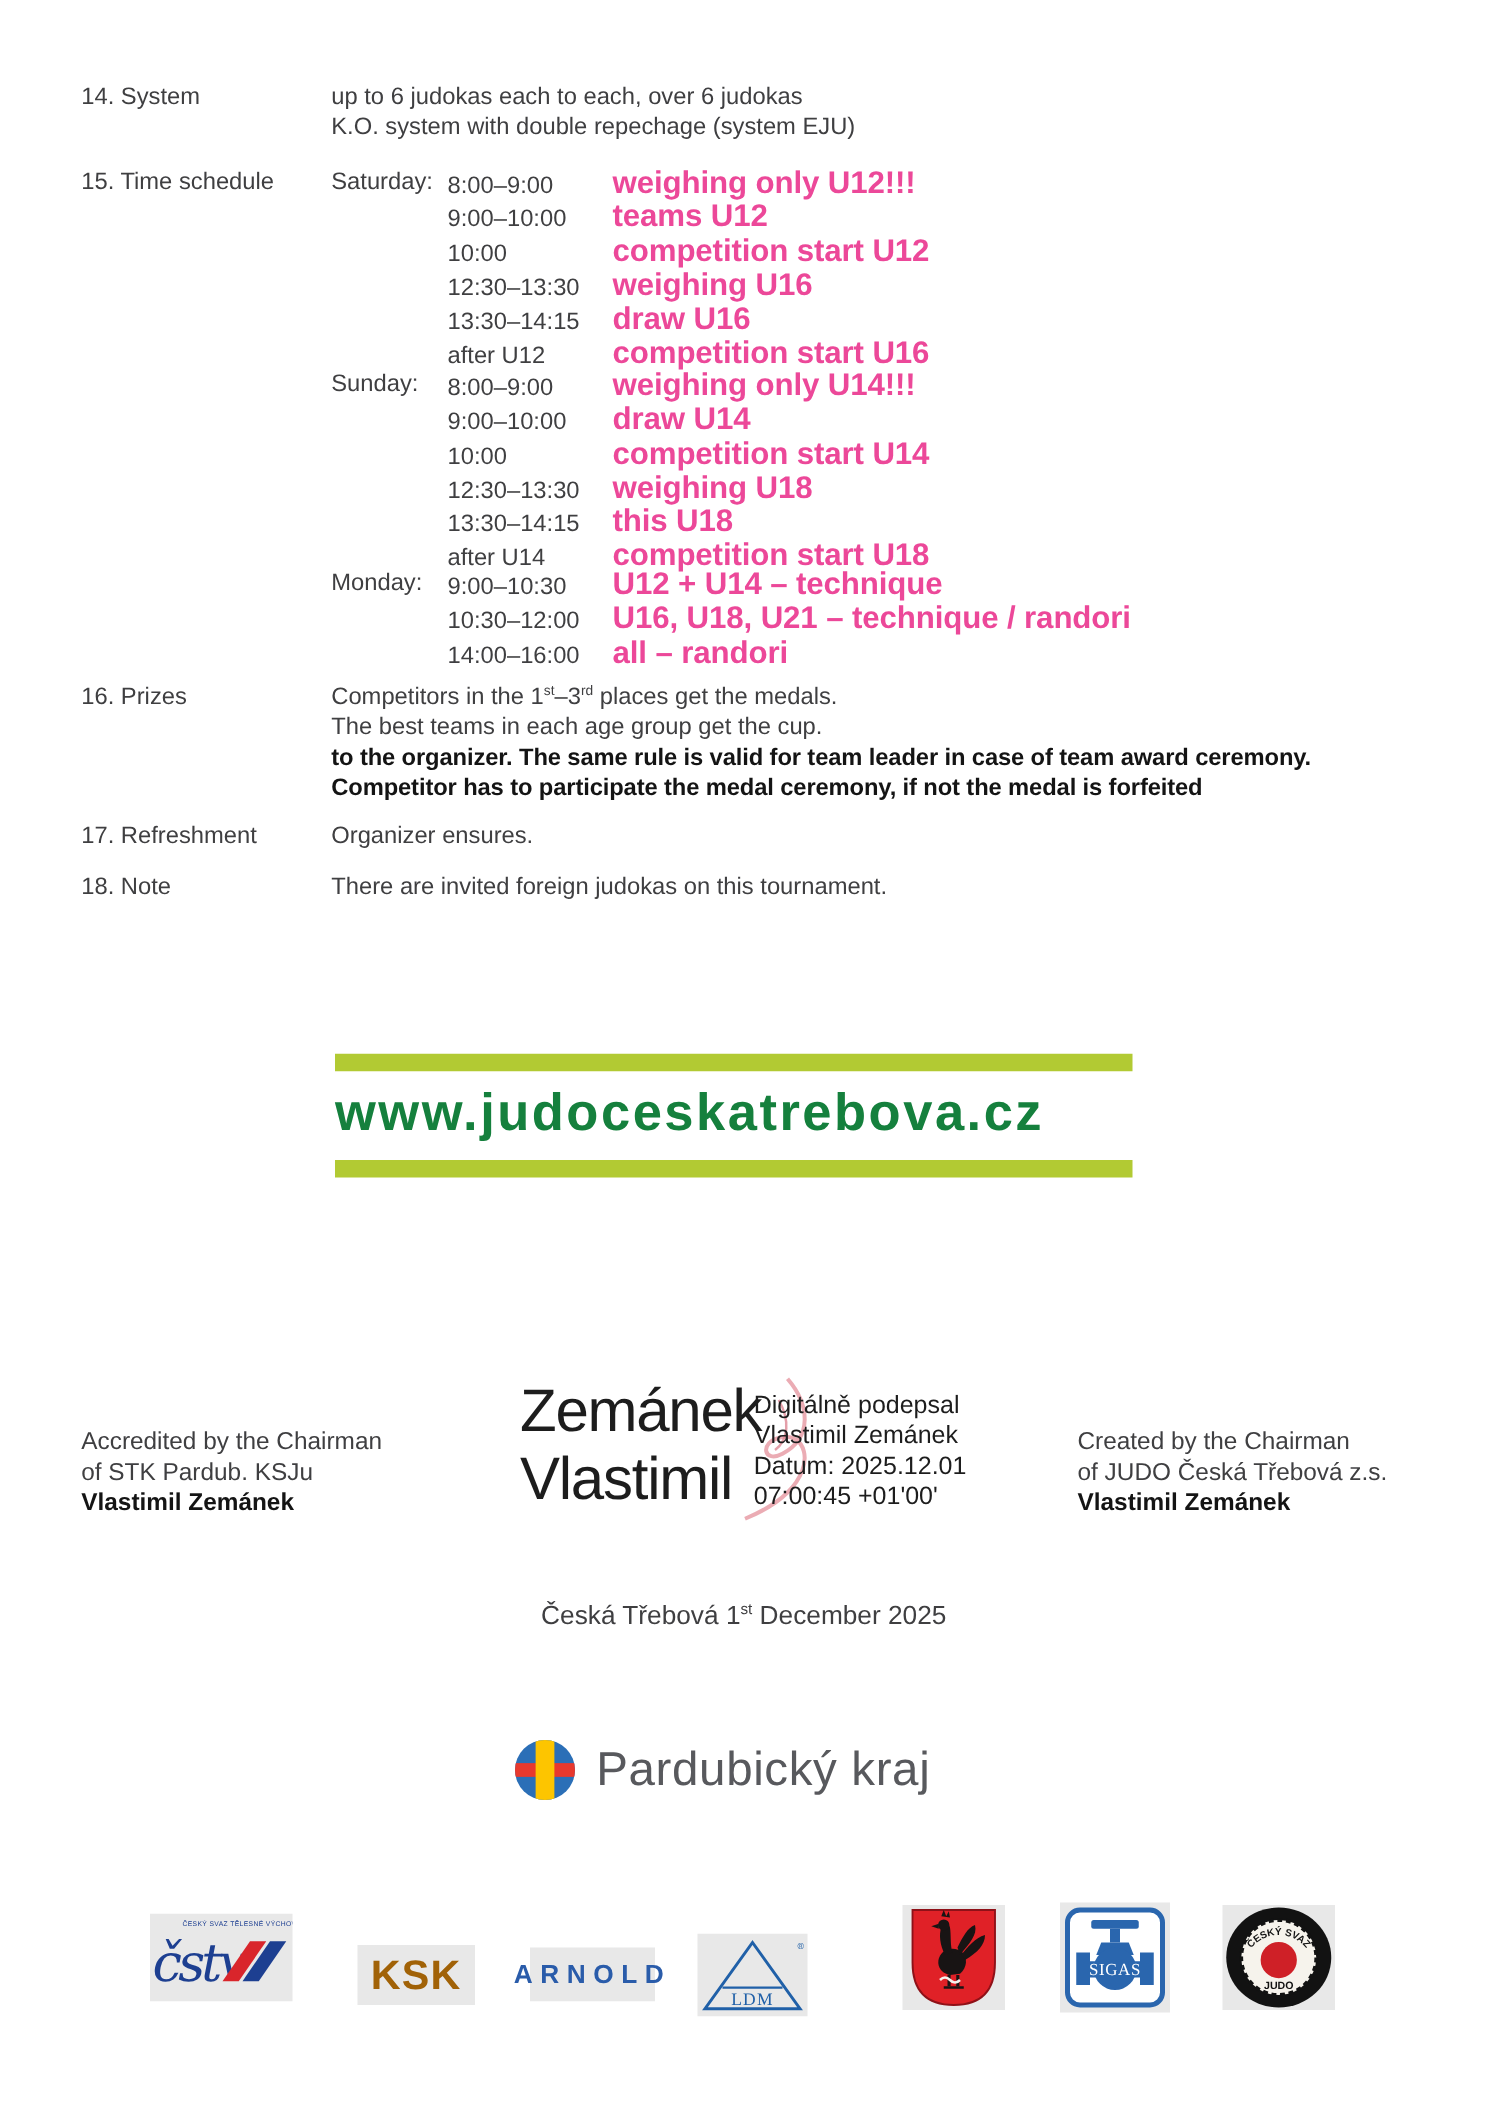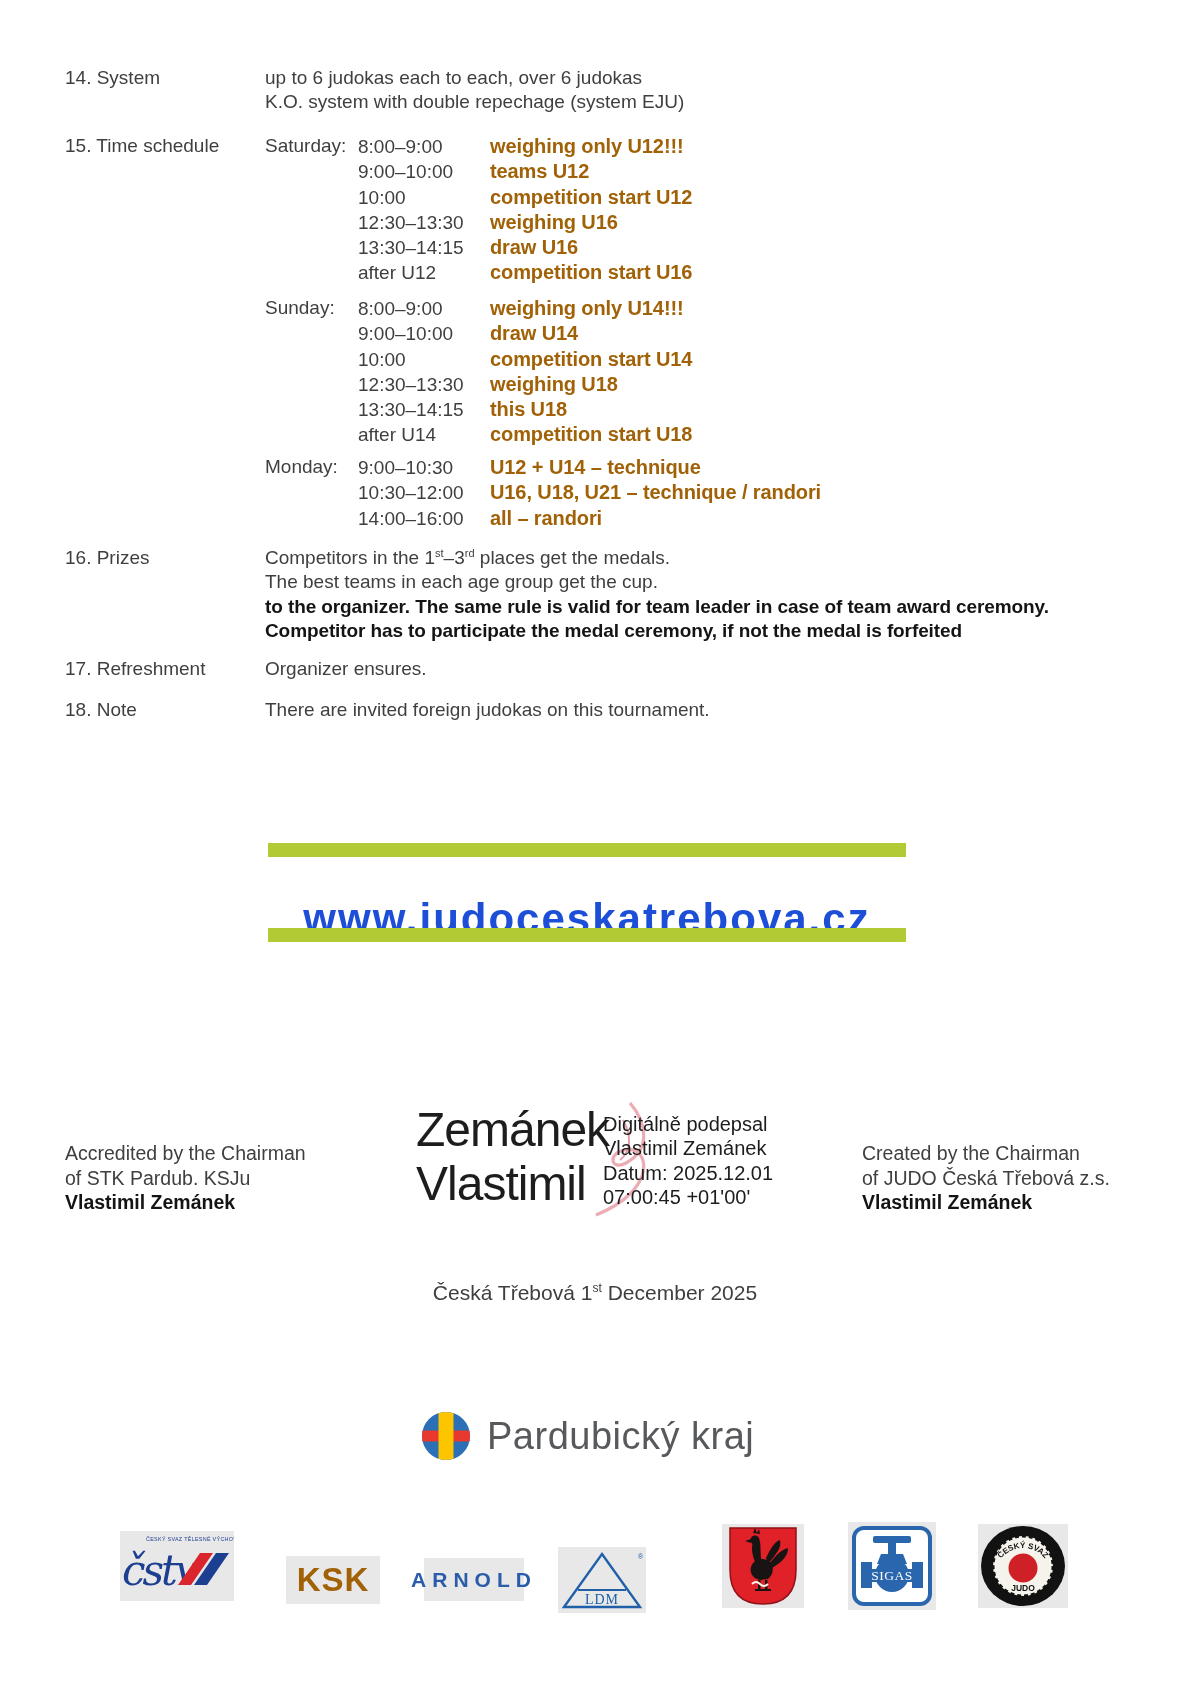--- a/index.html
+++ b/index.html
@@ -6,35 +6,35 @@
   .page{position:relative;width:1190px;height:1683px;background:#ffffff;
         font-family:"Liberation Sans",sans-serif;color:#3f3f41;overflow:hidden;}
   .abs{position:absolute;}
   .body-text{font-size:19px;line-height:24.3px;white-space:nowrap;}
   .lbl{left:65px;}
   .content{left:265px;}
   .bold{font-weight:700;color:#141414;letter-spacing:-0.1px;}
   .day-label{left:265px;}
   .sched-rows{left:358px;}
   .srow .t{display:inline-block;width:132px;}
-  .srow .a{font-weight:700;color:#a16207;font-size:20px;letter-spacing:-0.1px;}
+  .srow .a{font-weight:700;color:#ec4899;font-size:25px;letter-spacing:-0.1px;}
   .sup{font-size:0.58em;vertical-align:super;line-height:0;}
   
   .bar{left:268px;width:638px;height:14px;background:#b2ca33;}
-  .banner-text{left:268px;width:638px;top:866px;text-align:center;color:#1d4ed8;
-               font-size:42px;font-weight:700;letter-spacing:2px;white-space:nowrap;margin-top:29px;}
+  .banner-text{left:268px;width:638px;top:866px;color:#15803d;
+               font-size:42px;font-weight:700;letter-spacing:2px;white-space:nowrap;}
   
   .sig-name{left:416px;top:1103px;font-size:48px;line-height:54px;color:#1d1d1d;
             letter-spacing:-1px;white-space:nowrap;}
   .sig-details{left:603px;top:1112px;font-size:20px;line-height:24.4px;color:#1d1d1d;white-space:nowrap;}
   .chair{top:1141px;font-size:19.5px;line-height:24.6px;white-space:nowrap;}
   .chair .name{font-weight:700;color:#141414;}
   .date-line{left:0;top:1281px;width:1190px;text-align:center;font-size:21px;color:#3f3f41;}
   
-  .region{left:422px;top:1392px;display:flex;align-items:center;gap:17px;margin-top:20px;}
+  .region{left:412px;top:1392px;display:flex;align-items:center;gap:17px;}
   .region .txt{font-size:38px;color:#58595d;letter-spacing:0.5px;white-space:nowrap;}
   
   .logo-box{position:absolute;background:#e8e8e8;display:flex;align-items:center;justify-content:center;}
   .ksk-text{font-weight:900;color:#a16207;font-size:33px;letter-spacing:1px;font-family:"Liberation Sans",sans-serif;}
   .arnold-text{color:#2a5caa;font-size:21px;letter-spacing:6px;font-weight:600;}
 </style>
 </head>
 <body>
 
 <div class="page">

